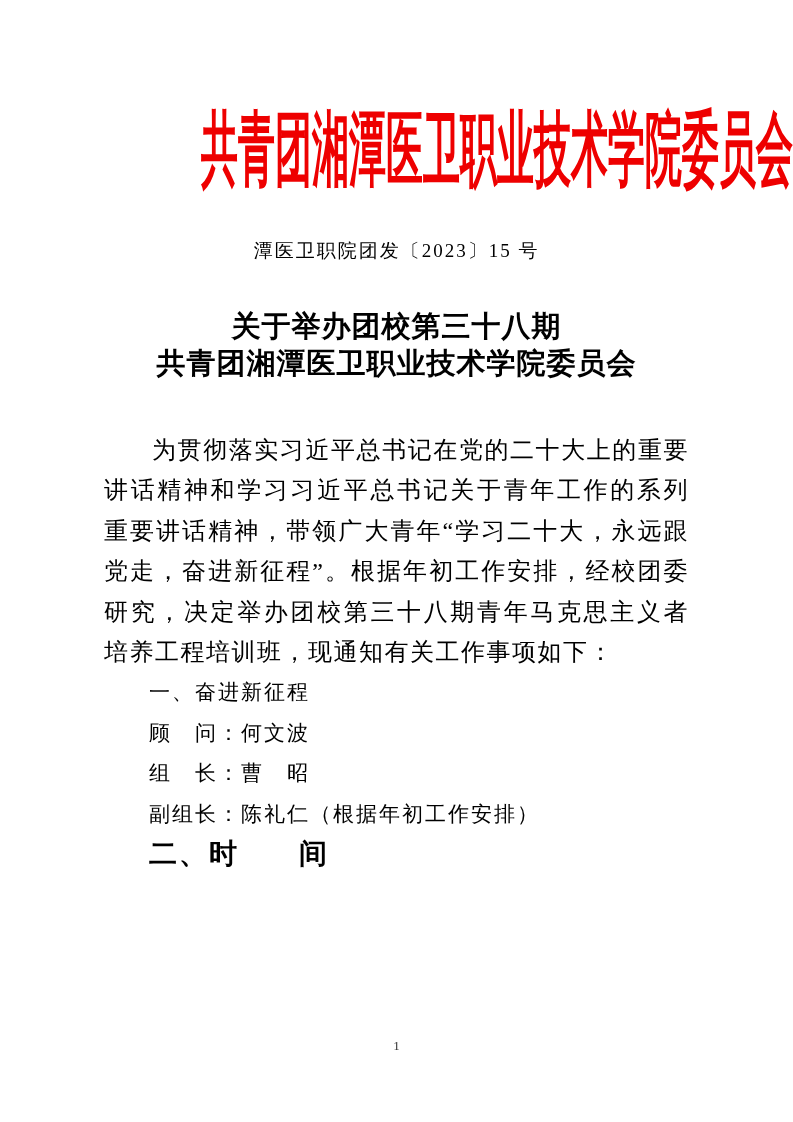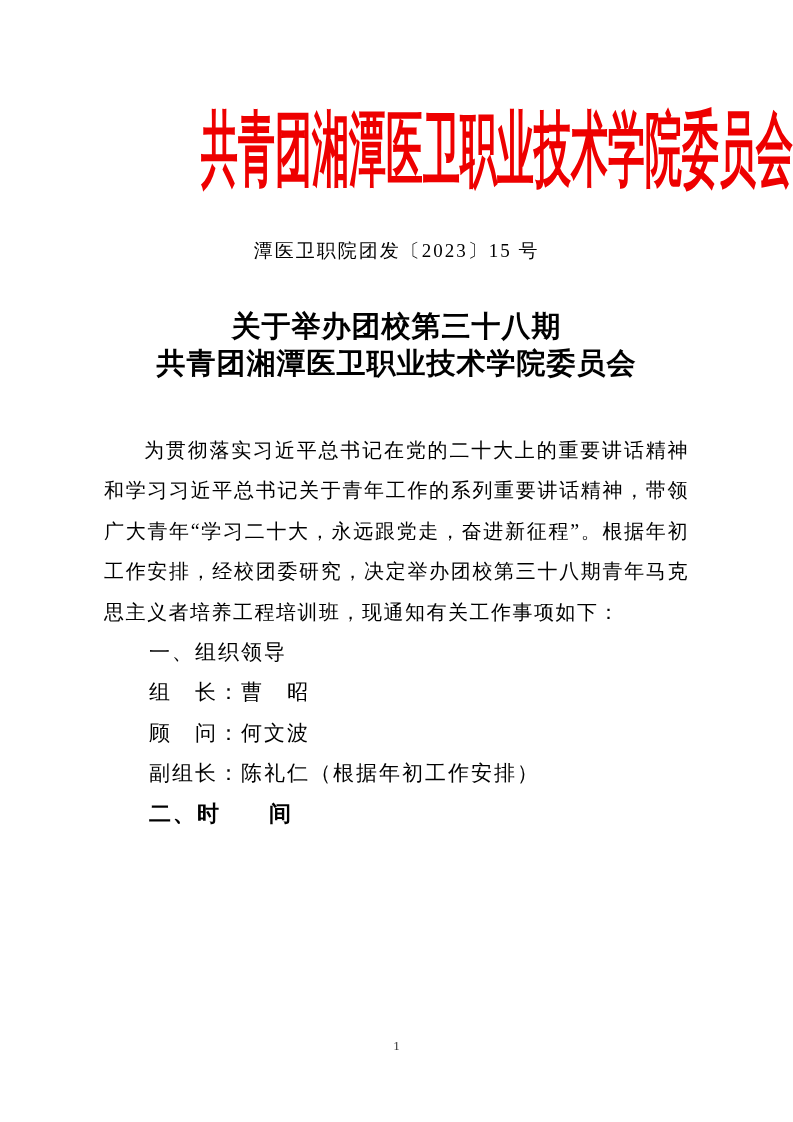--- a/index.html
+++ b/index.html
@@ -44,38 +44,38 @@
     margin-top: 45px;
     width: 100%;
     text-align: center;
     font-weight: bold;
     font-size: 29px;
     line-height: 37px;
     letter-spacing: 1px;
   }
   .body-para {
     margin: 48px 104px 0 104px;
-    font-size: 20px;
+    font-size: 24px;
     line-height: 40.4px;
     letter-spacing: 1.5px;
     text-align: justify;
     text-indent: 2em;
   }
   .line {
     margin: 0 104px;
     font-size: 21px;
     line-height: 40.4px;
     letter-spacing: 2px;
     padding-left: 45px;
     white-space: pre;
   }
   .line.bold-sec {
     font-family: "Liberation Sans", sans-serif;
     font-weight: bold;
-    font-size: 22px;
+    font-size: 28px;
   }
   .line.date {
     padding-left: 88px;
   }
   .page-number {
     position: absolute;
     top: 1038px;
     left: 0;
     width: 100%;
     text-align: center;
@@ -94,25 +94,25 @@
 
   <div class="doc-number">潭医卫职院团发〔2023〕15 号</div>
 
   <div class="doc-title">
     <div>关于举办团校第三十八期</div>
     <div>共青团湘潭医卫职业技术学院委员会</div>
   </div>
 
   <p class="body-para">为贯彻落实习近平总书记在党的二十大上的重要讲话精神和学习习近平总书记关于青年工作的系列重要讲话精神，带领广大青年“学习二十大，永远跟党走，奋进新征程”。根据年初工作安排，经校团委研究，决定举办团校第三十八期青年马克思主义者培养工程培训班，现通知有关工作事项如下：</p>
 
-  <p class="line">一、组织领导</p>
+  <p class="line">一、奋进新征程</p>
+
+  <p class="line">顾　问：何文波</p>
 
   <p class="line">组　长：曹　昭</p>
-
-  <p class="line">顾　问：何文波</p>
 
   <p class="line">副组长：陈礼仁（根据年初工作安排）</p>
 
 
   <p class="line bold-sec">二、时　　间</p>
 
 
 
   <div class="page-number">1</div>
 

